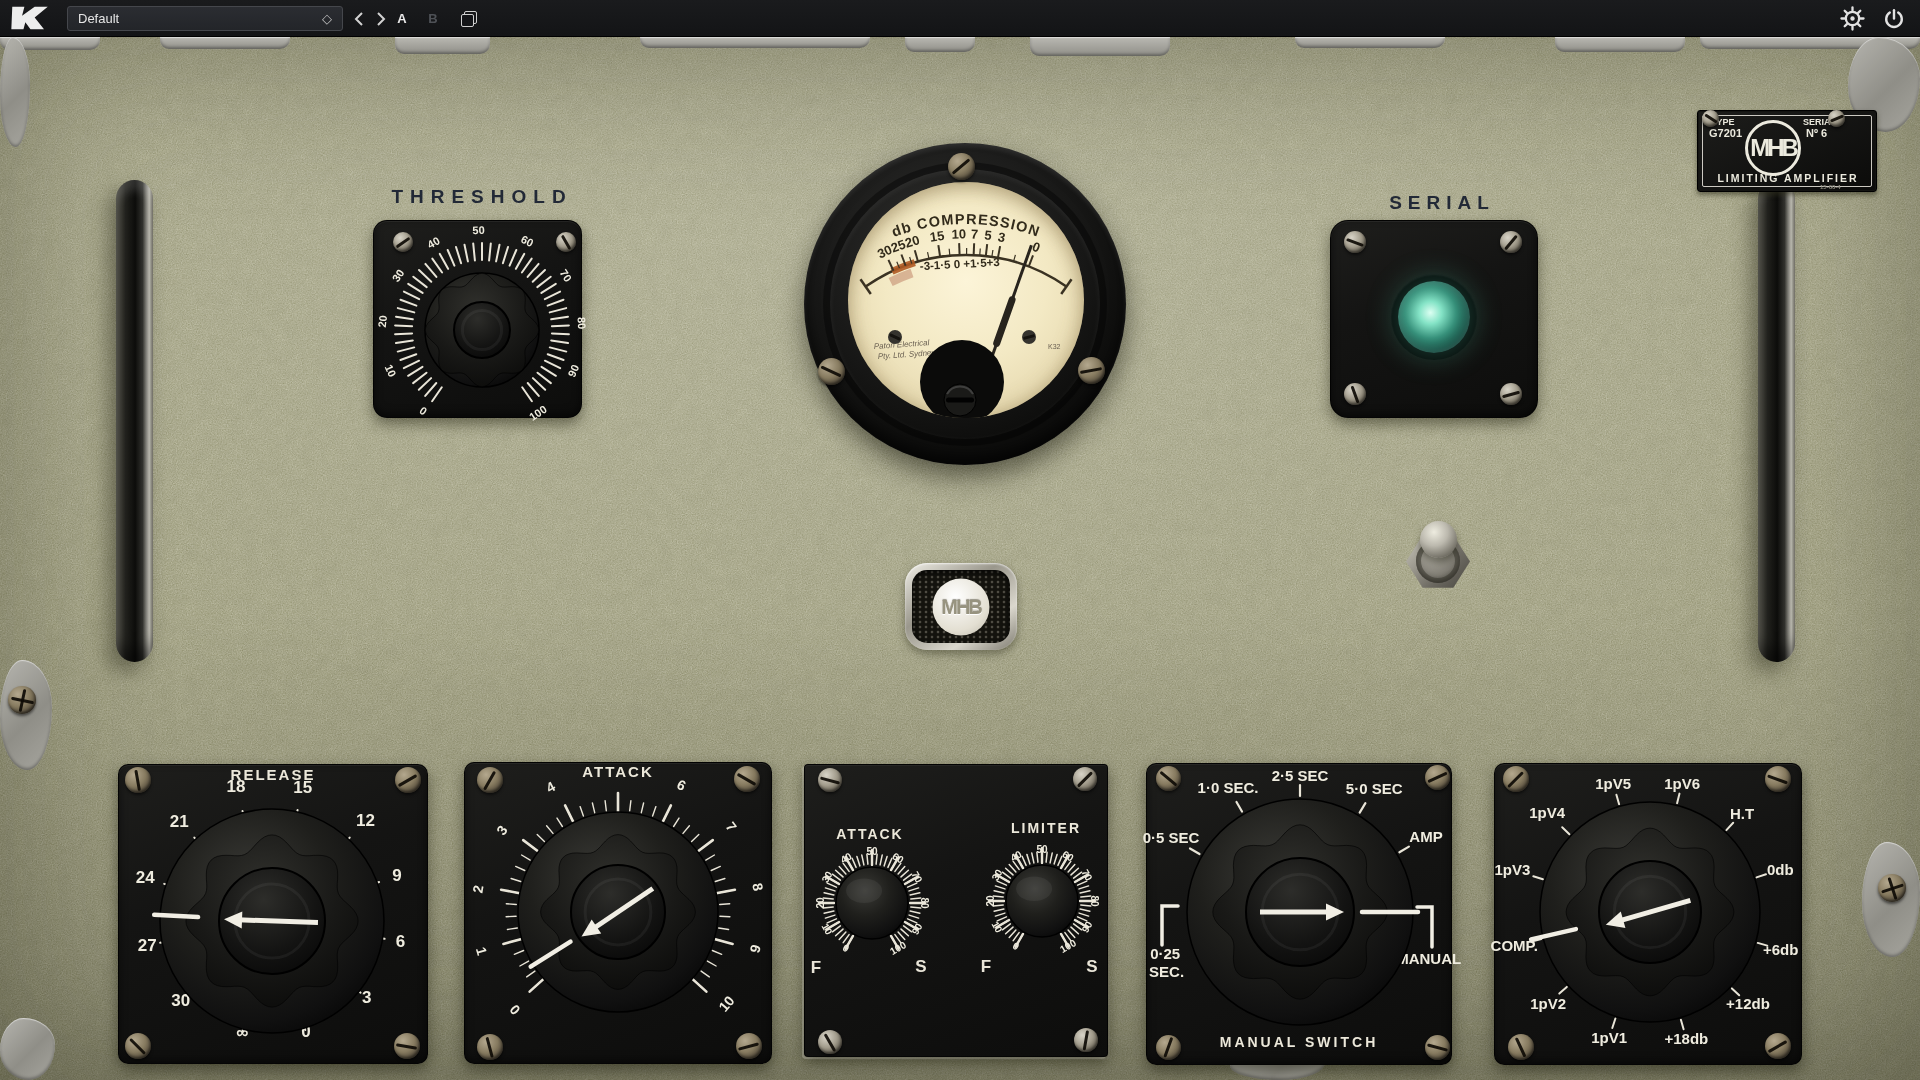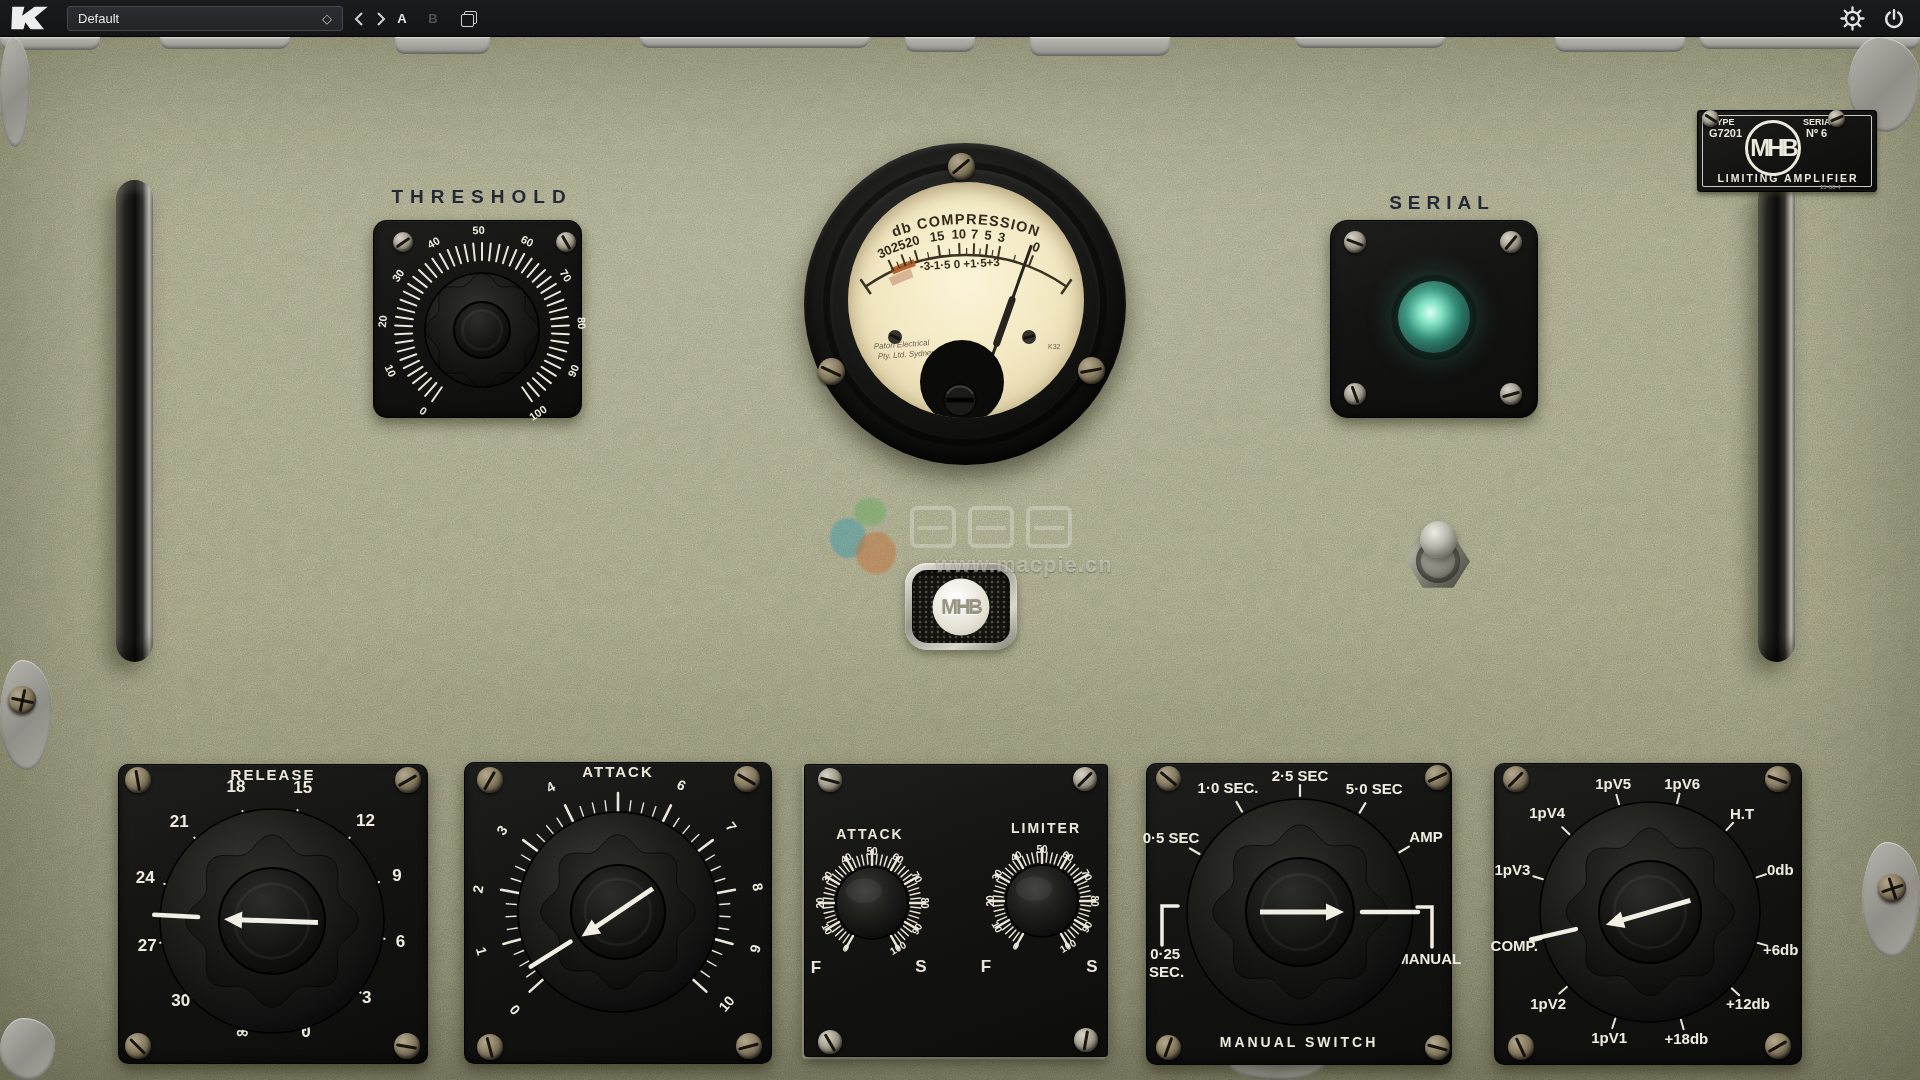--- a/index.html
+++ b/index.html
@@ -368,29 +368,20 @@
       <div class="toggle-ring"></div>
       <div class="toggle-ball"></div>
     </div>
 
     <div class="badge" style="top:526px;">
       <div class="badge-mesh">
         <span class="badge-circle">MHB</span>
       </div>
     </div>
 
-    <div class="wm" style="top:455px;">
-      <div class="blob" style="left:2px;top:26px;width:36px;height:40px;background:rgba(45,150,170,.55);"></div>
-      <div class="blob" style="left:26px;top:6px;width:32px;height:28px;background:rgba(95,170,90,.55);"></div>
-      <div class="blob" style="left:28px;top:40px;width:40px;height:42px;background:rgba(200,105,45,.55);"></div>
-      <div class="cjk" style="left:82px;"></div>
-      <div class="cjk" style="left:140px;"></div>
-      <div class="cjk" style="left:198px;"></div>
-      <div class="url">www.macpie.cn</div>
-    </div>
 
     <div class="plate" style="left:118px;top:727px;width:310px;height:300px;"></div>
     <div class="ptitle" style="left:118px;top:729px;width:310px;">RELEASE</div>
     <div class="dial" style="left:122px;top:734px;"><svg width="300" height="300" viewBox="-150 -150 300 300" style="overflow:visible">
           <line x1="-26.9" y1="-100.5" x2="-29.5" y2="-110.1" stroke="#e9e5d8" stroke-width="2" stroke-linecap="round"></line>
           <line x1="23.4" y1="-101.3" x2="25.6" y2="-111.1" stroke="#e9e5d8" stroke-width="2" stroke-linecap="round"></line>
           <line x1="-70.9" y1="-76.1" x2="-77.7" y2="-83.4" stroke="#e9e5d8" stroke-width="2" stroke-linecap="round"></line>
           <line x1="70.9" y1="-76.1" x2="77.7" y2="-83.4" stroke="#e9e5d8" stroke-width="2" stroke-linecap="round"></line>
           <line x1="-98.3" y1="-33.9" x2="-107.8" y2="-37.1" stroke="#e9e5d8" stroke-width="2" stroke-linecap="round"></line>
           <line x1="97.7" y1="-35.6" x2="107.1" y2="-39.0" stroke="#e9e5d8" stroke-width="2" stroke-linecap="round"></line>

